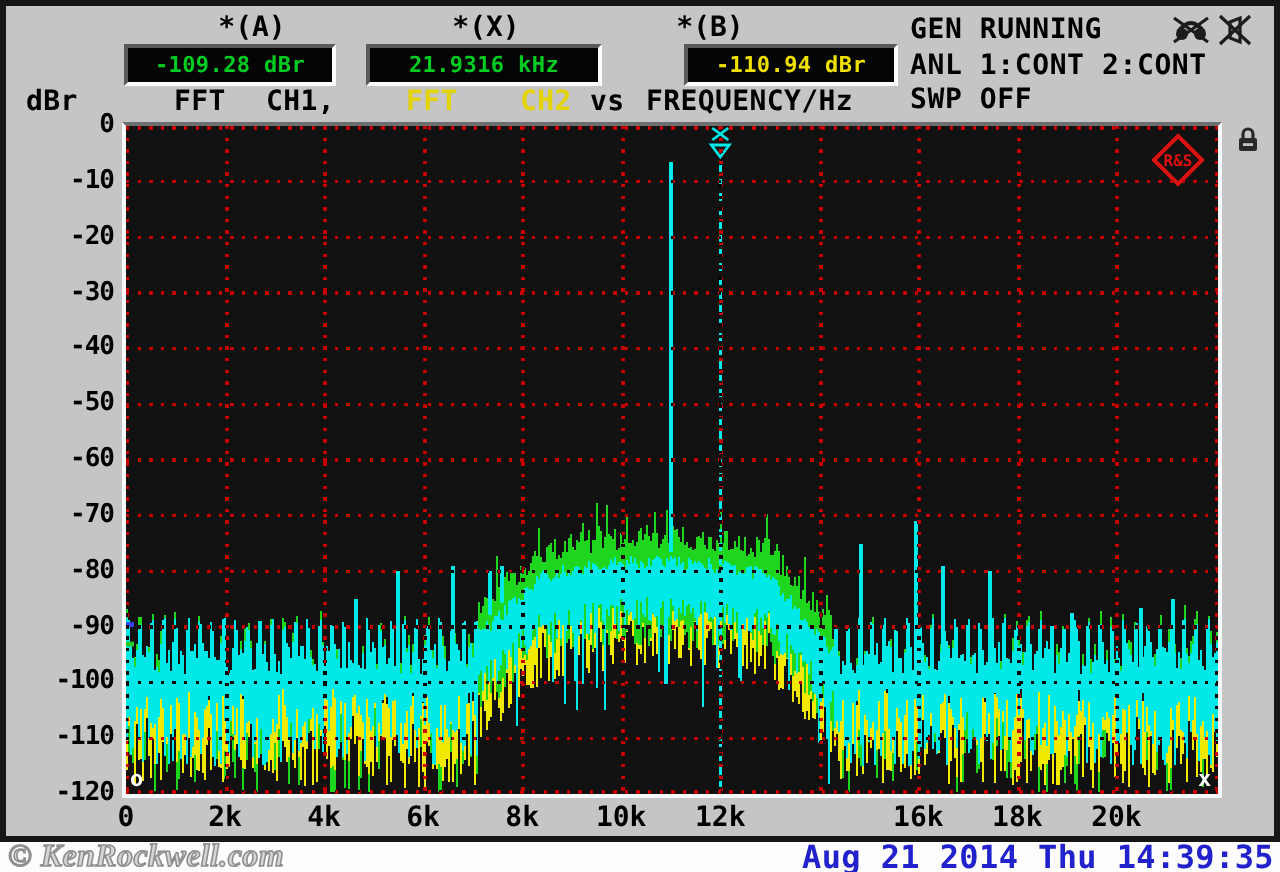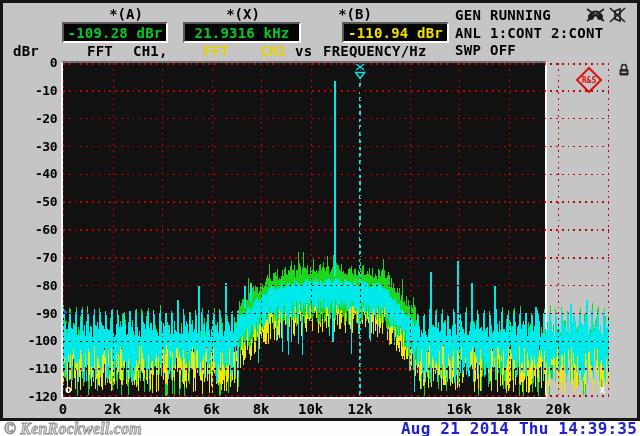--- a/index.html
+++ b/index.html
@@ -11,26 +11,26 @@
   #panel{
     position:absolute;left:0;top:0;width:640px;height:421px;
     background:#c5c5c5;border:3px solid #161616;box-sizing:border-box;
   }
   .hdr-label{position:absolute;top:6px;width:70px;text-align:center;font-size:14px;color:#000;}
   .readout{
     position:absolute;top:22px;height:21px;background:#050505;
     border-top:2px solid #5a5a5a;border-left:2px solid #5a5a5a;
     border-right:2px solid #fdfdfd;border-bottom:2px solid #fdfdfd;
     box-sizing:border-box;display:flex;align-items:center;justify-content:center;
-    font-size:14px;letter-spacing:.2px;
+    font-size:11px;letter-spacing:.2px;
   }
   .row2{position:absolute;top:43px;font-size:14px;color:#000;letter-spacing:.2px;}
   .status-line{position:absolute;left:455px;font-size:14px;color:#000;letter-spacing:.3px;white-space:pre;}
   #plot-frame{
-    position:absolute;left:61px;top:61px;width:486px;height:338px;box-sizing:border-box;
+    position:absolute;left:61px;top:61px;width:550px;height:338px;box-sizing:border-box;
     border-top:2px solid #6e6e6e;border-left:2px solid #f8f8f8;
     border-right:2px solid #f8f8f8;border-bottom:2px solid #f8f8f8;
     background:#111111;
   }
   #spectrum{display:block;}
   .ytick{position:absolute;width:46px;text-align:right;font-size:13px;color:#000;letter-spacing:-0.5px;}
   .xtick{position:absolute;width:44px;text-align:center;font-size:14px;color:#000;}
   #footer-strip{position:absolute;left:0;top:421px;width:640px;height:15px;background:#fdfdfd;}
   #watermark{
     position:absolute;left:4px;top:420px;font-size:16px;font-style:italic;

